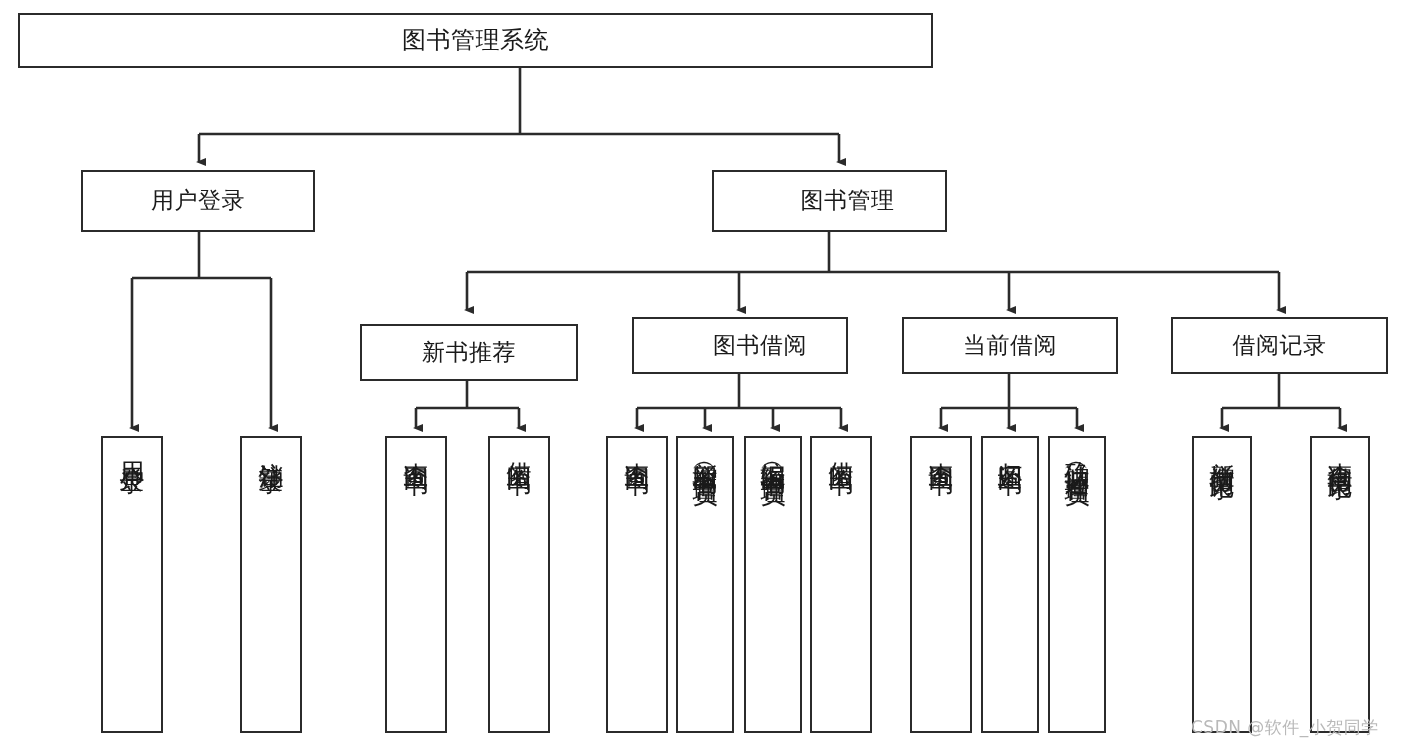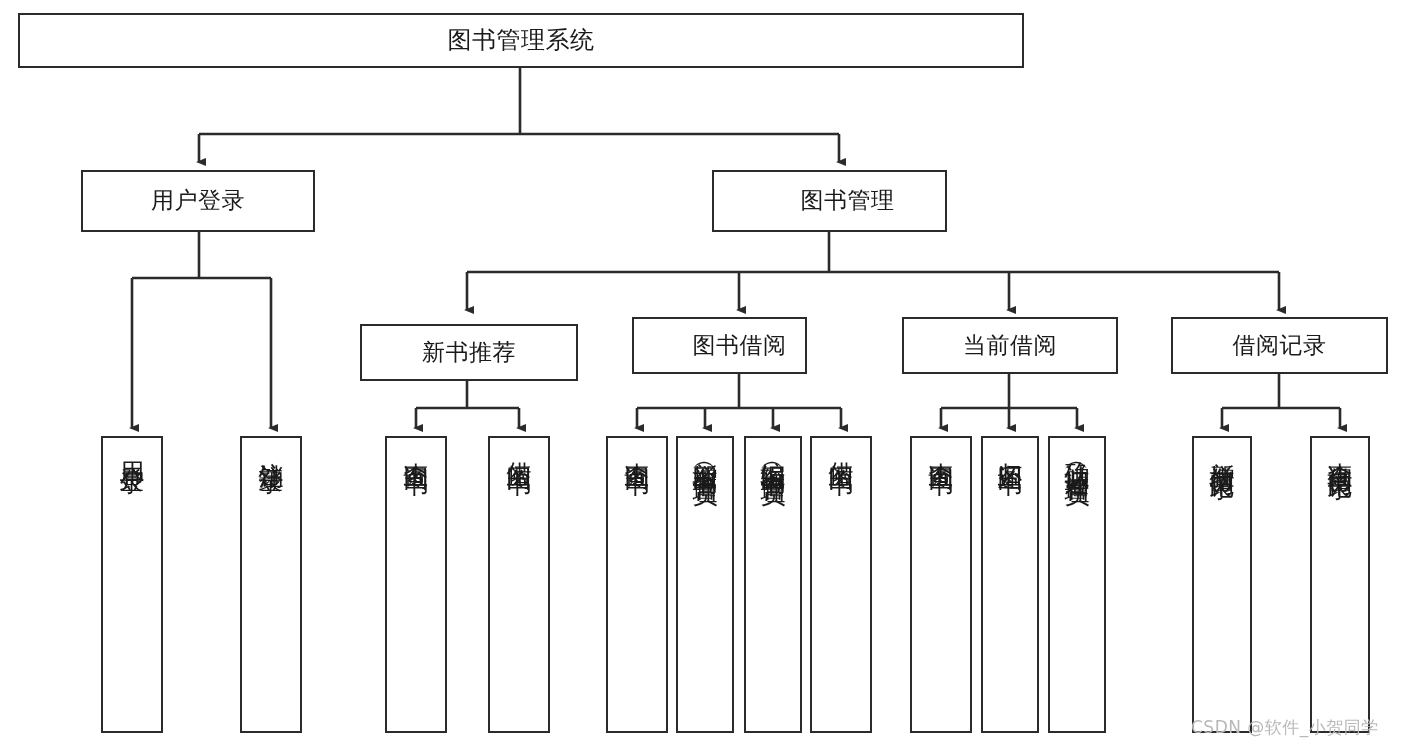--- a/index.html
+++ b/index.html
@@ -120,35 +120,35 @@
       <path d="M1009,408 L1009,428" marker-end="url(#arrow)"></path>
       <path d="M1077,408 L1077,428" marker-end="url(#arrow)"></path>
 
       <path d="M1279,374 L1279,408"></path>
       <path d="M1222,408 L1340,408"></path>
       <path d="M1222,408 L1222,428" marker-end="url(#arrow)"></path>
       <path d="M1340,408 L1340,428" marker-end="url(#arrow)"></path>
     </g>
   </svg>
 
-  <div class="node root horiz" style="left:18px; top:13px; width:1006px; height:55px;align-items:center;">
+  <div class="node root horiz" style="left:18px; top:13px; width:915px; height:55px;align-items:center;">
     <span class="label">图书管理系统</span>
   </div>
 
   <div class="node horiz" style="left:81px; top:170px; width:234px; height:62px;">
     <span class="label">用户登录</span>
   </div>
   <div class="node horiz" style="left:712px; top:170px; width:235px; height:62px;padding-left:36px;">
     <span class="label">图书管理</span>
   </div>
 
   <div class="node horiz" style="left:360px; top:324px; width:218px; height:57px;">
     <span class="label">新书推荐</span>
   </div>
-  <div class="node horiz" style="left:632px; top:317px; width:175px; height:57px;padding-left:40px;">
+  <div class="node horiz" style="left:632px; top:317px; width:216px; height:57px;padding-left:40px;">
     <span class="label">图书借阅</span>
   </div>
   <div class="node horiz" style="left:1171px; top:317px; width:217px; height:57px;">
     <span class="label">借阅记录</span>
   </div>
   <div class="node horiz" style="left:902px; top:317px; width:216px; height:57px;">
     <span class="label">当前借阅</span>
   </div>
 
   <div class="node vert" style="left:101px; top:436px; width:62px; height:297px;">

